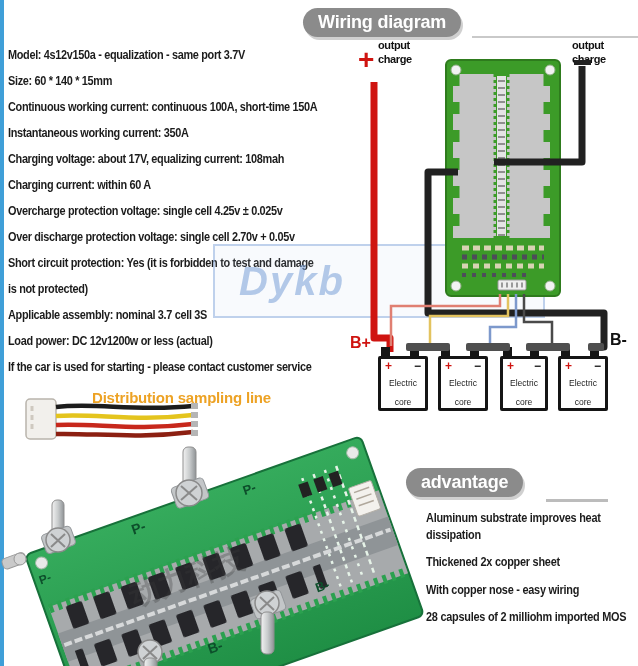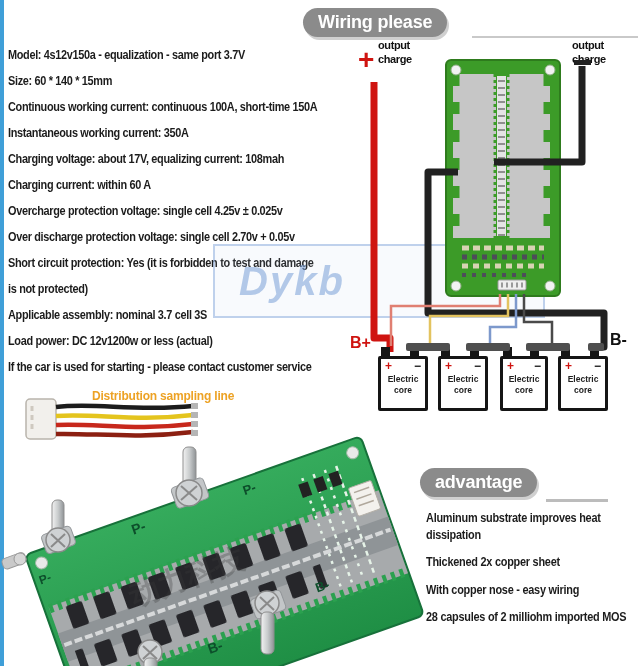--- a/index.html
+++ b/index.html
@@ -19,28 +19,28 @@
             font-weight:700;color:var(--wire-red);}
   .minustick{position:absolute;left:574px;top:60px;width:17px;height:5px;background:var(--wire-black);}
   .bplus{position:absolute;left:350px;top:334px;font-size:16px;font-weight:800;color:var(--wire-red);}
   .bminus{position:absolute;left:610px;top:331px;font-size:16px;font-weight:800;color:#111;}
   .cell{position:absolute;top:356px;height:49px;background:#fff;border:3px solid #151515;
         border-radius:2px;display:flex;flex-direction:column;align-items:center;}
   .cell .trow{width:100%;display:flex;justify-content:space-between;padding:0 4px;
               box-sizing:border-box;font-size:12px;font-weight:800;line-height:12px;margin-top:1px;}
   .cell .trow .cplus{color:var(--wire-red);}
   .cell .trow .cminus{color:#111;}
-  .cell .clabel{width:40px;text-align:center;font-size:8.5px;font-weight:700;line-height:11px;
+  .cell .clabel{width:40px;text-align:center;font-size:8.5px;font-weight:400;line-height:19px;
                 margin-top:2px;color:#222;}
   .wm-box{position:absolute;left:213px;top:244px;width:332px;height:74px;
           border:2px solid rgba(122,160,215,.45);background:rgba(190,210,240,.10);
           display:flex;align-items:center;padding-left:24px;box-sizing:border-box;pointer-events:none;}
   .wm-box span{font-size:40px;font-weight:700;font-style:italic;color:var(--watermark-blue);
                opacity:.55;letter-spacing:2px;}
-  .samplabel{position:absolute;left:92px;top:389px;font-size:12px;font-weight:700;
+  .samplabel{position:absolute;left:92px;top:389px;font-size:15px;font-weight:700;
              color:var(--label-orange);letter-spacing:-.2px;}
   .adv-underline{position:absolute;left:546px;top:499px;width:62px;height:3px;background:#bcbcbc;}
   .advtext{position:absolute;left:426px;top:510px;width:252px;transform:scaleX(.84);
            transform-origin:0 0;}
   .advtext p{margin:0 0 11px 0;font-size:13px;font-weight:700;line-height:16.5px;
              letter-spacing:-.3px;color:var(--text-dark);}
   svg{position:absolute;}
 </style>
 </head>
 <body>
@@ -62,21 +62,21 @@
     <div class="pline">is not protected)</div>
     <div class="pline">Applicable assembly: nominal 3.7 cell 3S</div>
     <div class="pline">Load power: DC 12v1200w or less (actual)</div>
     <div class="pline">If the car is used for starting - please contact customer service</div>
   </div>
 
   <div class="wm-box">
     <span>Dykb</span>
   </div>
 
-  <div class="pill" style="left:303px;top:8px;">Wiring please</div>
+  <div class="pill" style="left:303px;top:8px;">Wiring diagram</div>
   <div class="divider" style="left:472px;top:36px;width:166px;height:2px;"></div>
 
   <div class="outcharge" style="left:378px;top:38px;">
     <div>output</div>
     <div>charge</div>
   </div>
   <div class="outcharge" style="left:572px;top:38px;">
     <div>output</div>
     <div>charge</div>
   </div>
@@ -263,21 +263,21 @@
       <line x1="143" y1="646" x2="157" y2="659" stroke="#8a8a8a" stroke-width="2"></line>
       <line x1="157" y1="646" x2="143" y2="659" stroke="#8a8a8a" stroke-width="2"></line>
       <rect x="144" y="658" width="13" height="20" rx="5" fill="url(#gmetal)" stroke="#8f8f8f"></rect>
     </g>
     <g>
       <rect x="2" y="556" width="24" height="11" rx="4" fill="#c9c9c9" stroke="#9a9a9a" transform="rotate(-20 12 561)"></rect>
       <circle cx="20" cy="559" r="6" fill="#d7d7d7" stroke="#9a9a9a"></circle>
     </g>
   </svg>
 
-  <div class="pill" style="left:420px;top:468px;">advantage</div>
+  <div class="pill" style="left:406px;top:468px;">advantage</div>
   <div class="adv-underline"></div>
   <div class="advtext">
     <p>Aluminum substrate improves heat dissipation</p>
     <p>Thickened 2x copper sheet</p>
     <p>With copper nose - easy wiring</p>
     <p>28 capsules of 2 milliohm imported MOS</p>
   </div>
 
 </div>
 

